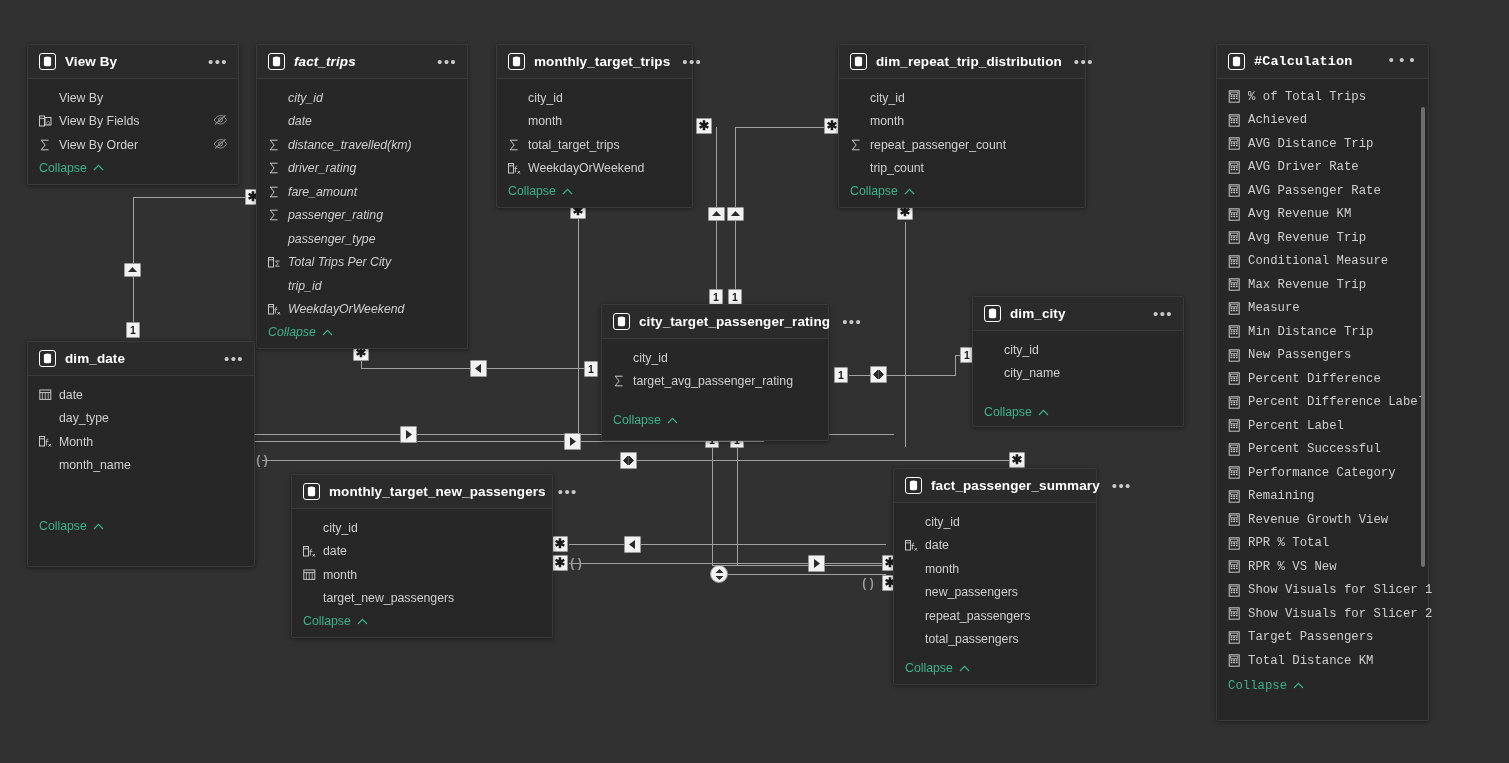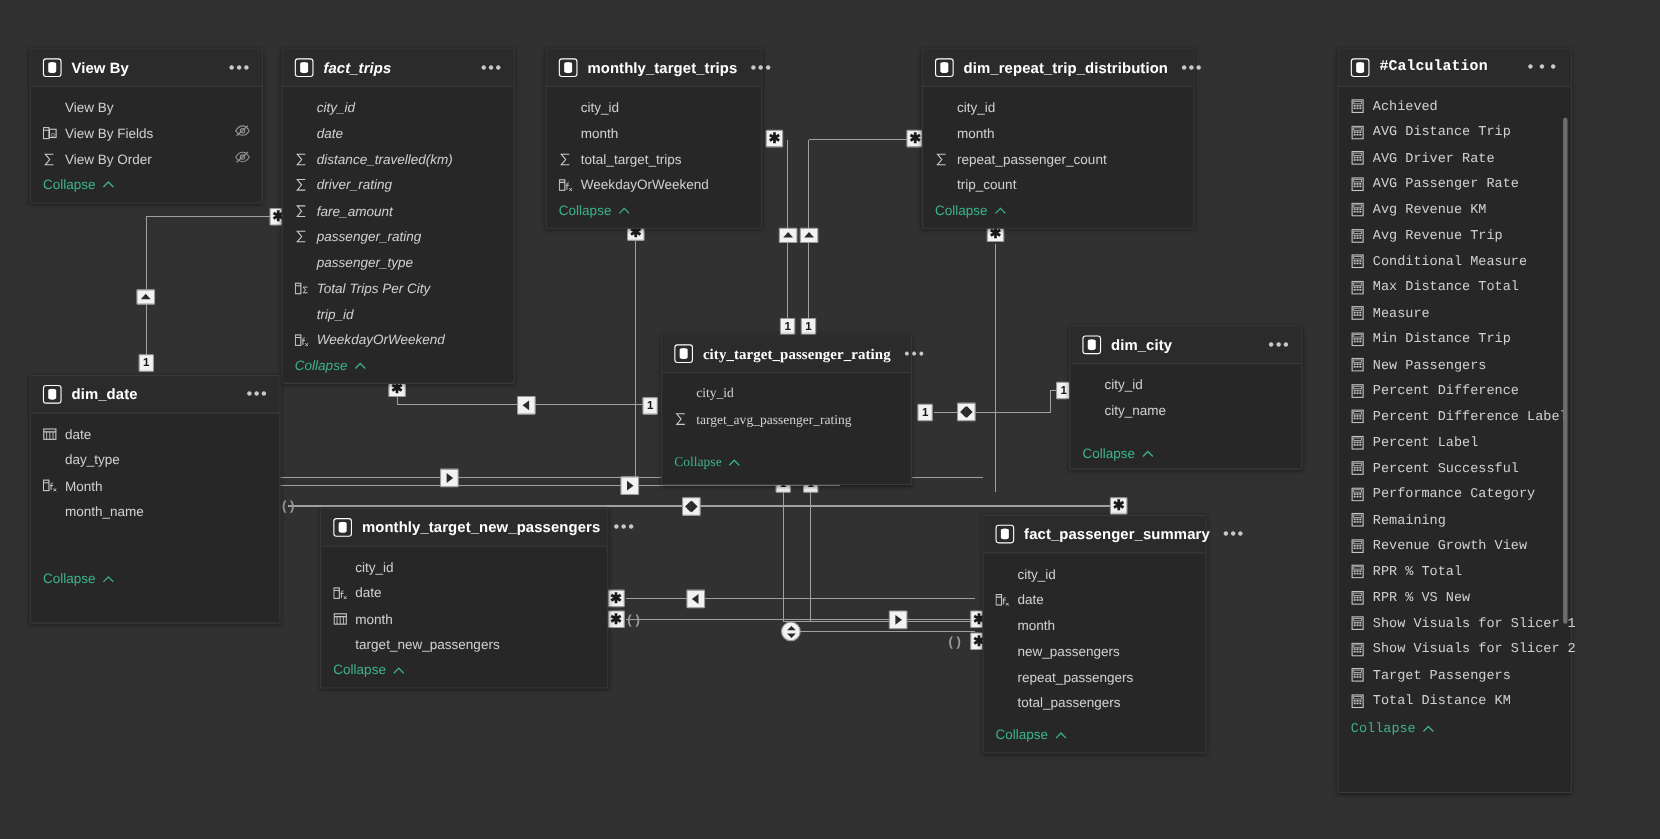--- a/index.html
+++ b/index.html
@@ -599,21 +599,21 @@
           <span>Collapse</span>
           <span class="chev">
             <svg width="11" height="7" viewBox="0 0 11 7">
               <path d="M1 6 L5.5 1.4 L10 6" stroke="#3cb28a" fill="none" stroke-width="1.2"></path>
             </svg>
           </span>
         </div>
     </div>
   </div>
 
-  <div class="tbl" style="left:601px; top:304px; width:228px; height:137px;font-family:Liberation Serif, serif;">
+  <div class="tbl" style="left:601px; top:304px; width:228px; height:137px;">
     <div class="tbl-hdr">
       <span class="tbl-ico">
           <svg width="9" height="11" viewBox="0 0 9 11">
             <ellipse cx="4.5" cy="2" rx="3.6" ry="1.6" fill="#fff"></ellipse>
             <rect x="0.9" y="2" width="7.2" height="3.2" fill="#fff"></rect>
             <ellipse cx="4.5" cy="5.4" rx="3.6" ry="1.6" fill="#fff"></ellipse>
             <rect x="0.9" y="5.4" width="7.2" height="3.2" fill="#fff"></rect>
             <ellipse cx="4.5" cy="8.7" rx="3.6" ry="1.6" fill="#fff"></ellipse>
           </svg>
         </span>
@@ -671,21 +671,21 @@
           <span>Collapse</span>
           <span class="chev">
             <svg width="11" height="7" viewBox="0 0 11 7">
               <path d="M1 6 L5.5 1.4 L10 6" stroke="#3cb28a" fill="none" stroke-width="1.2"></path>
             </svg>
           </span>
         </div>
     </div>
   </div>
 
-  <div class="tbl" style="left:291px; top:462px; width:262px;">
+  <div class="tbl" style="left:291px; top:474px; width:262px;">
     <div class="tbl-hdr">
       <span class="tbl-ico">
           <svg width="9" height="11" viewBox="0 0 9 11">
             <ellipse cx="4.5" cy="2" rx="3.6" ry="1.6" fill="#fff"></ellipse>
             <rect x="0.9" y="2" width="7.2" height="3.2" fill="#fff"></rect>
             <ellipse cx="4.5" cy="5.4" rx="3.6" ry="1.6" fill="#fff"></ellipse>
             <rect x="0.9" y="5.4" width="7.2" height="3.2" fill="#fff"></rect>
             <ellipse cx="4.5" cy="8.7" rx="3.6" ry="1.6" fill="#fff"></ellipse>
           </svg>
         </span>
@@ -803,20 +803,35 @@
             <ellipse cx="4.5" cy="5.4" rx="3.6" ry="1.6" fill="#fff"></ellipse>
             <rect x="0.9" y="5.4" width="7.2" height="3.2" fill="#fff"></rect>
             <ellipse cx="4.5" cy="8.7" rx="3.6" ry="1.6" fill="#fff"></ellipse>
           </svg>
         </span>
       <span class="tbl-title">#Calculation</span>
       <span class="tbl-ellipsis">•••</span>
     </div>
     <div class="tbl-body calc-body" id="calc-fields">
       <div class="calc-scroll"></div>
+      <div class="fld">
+          <span class="fld-ico">
+            <svg width="13" height="13" viewBox="0 0 13 13">
+              <rect x="1.2" y="0.8" width="10" height="11.4" stroke="#c8c8c8" fill="none"></rect>
+              <rect x="2.6" y="2.2" width="7.2" height="2.2" stroke="#c8c8c8" fill="none" stroke-width="0.7"></rect>
+              <rect x="2.6" y="5.4" width="1.8" height="1.5" fill="#c8c8c8"></rect>
+              <rect x="5.2" y="5.4" width="1.8" height="1.5" fill="#c8c8c8"></rect>
+              <rect x="7.8" y="5.4" width="1.8" height="1.5" fill="#c8c8c8"></rect>
+              <rect x="2.6" y="7.7" width="1.8" height="1.5" fill="#c8c8c8"></rect>
+              <rect x="5.2" y="7.7" width="1.8" height="1.5" fill="#c8c8c8"></rect>
+              <rect x="7.8" y="7.7" width="1.8" height="1.5" fill="#c8c8c8"></rect>
+            </svg>
+          </span>
+          <span class="fld-name">% of Total Trips</span>
+        </div>
         <div class="fld">
           <span class="fld-ico">
             <svg width="13" height="13" viewBox="0 0 13 13">
               <rect x="1.2" y="0.8" width="10" height="11.4" stroke="#c8c8c8" fill="none"></rect>
               <rect x="2.6" y="2.2" width="7.2" height="2.2" stroke="#c8c8c8" fill="none" stroke-width="0.7"></rect>
               <rect x="2.6" y="5.4" width="1.8" height="1.5" fill="#c8c8c8"></rect>
               <rect x="5.2" y="5.4" width="1.8" height="1.5" fill="#c8c8c8"></rect>
               <rect x="7.8" y="5.4" width="1.8" height="1.5" fill="#c8c8c8"></rect>
               <rect x="2.6" y="7.7" width="1.8" height="1.5" fill="#c8c8c8"></rect>
               <rect x="5.2" y="7.7" width="1.8" height="1.5" fill="#c8c8c8"></rect>
@@ -921,21 +936,21 @@
               <rect x="1.2" y="0.8" width="10" height="11.4" stroke="#c8c8c8" fill="none"></rect>
               <rect x="2.6" y="2.2" width="7.2" height="2.2" stroke="#c8c8c8" fill="none" stroke-width="0.7"></rect>
               <rect x="2.6" y="5.4" width="1.8" height="1.5" fill="#c8c8c8"></rect>
               <rect x="5.2" y="5.4" width="1.8" height="1.5" fill="#c8c8c8"></rect>
               <rect x="7.8" y="5.4" width="1.8" height="1.5" fill="#c8c8c8"></rect>
               <rect x="2.6" y="7.7" width="1.8" height="1.5" fill="#c8c8c8"></rect>
               <rect x="5.2" y="7.7" width="1.8" height="1.5" fill="#c8c8c8"></rect>
               <rect x="7.8" y="7.7" width="1.8" height="1.5" fill="#c8c8c8"></rect>
             </svg>
           </span>
-          <span class="fld-name">Max Distance Total</span>
+          <span class="fld-name">Max Revenue Trip</span>
         </div>
         <div class="fld">
           <span class="fld-ico">
             <svg width="13" height="13" viewBox="0 0 13 13">
               <rect x="1.2" y="0.8" width="10" height="11.4" stroke="#c8c8c8" fill="none"></rect>
               <rect x="2.6" y="2.2" width="7.2" height="2.2" stroke="#c8c8c8" fill="none" stroke-width="0.7"></rect>
               <rect x="2.6" y="5.4" width="1.8" height="1.5" fill="#c8c8c8"></rect>
               <rect x="5.2" y="5.4" width="1.8" height="1.5" fill="#c8c8c8"></rect>
               <rect x="7.8" y="5.4" width="1.8" height="1.5" fill="#c8c8c8"></rect>
               <rect x="2.6" y="7.7" width="1.8" height="1.5" fill="#c8c8c8"></rect>

